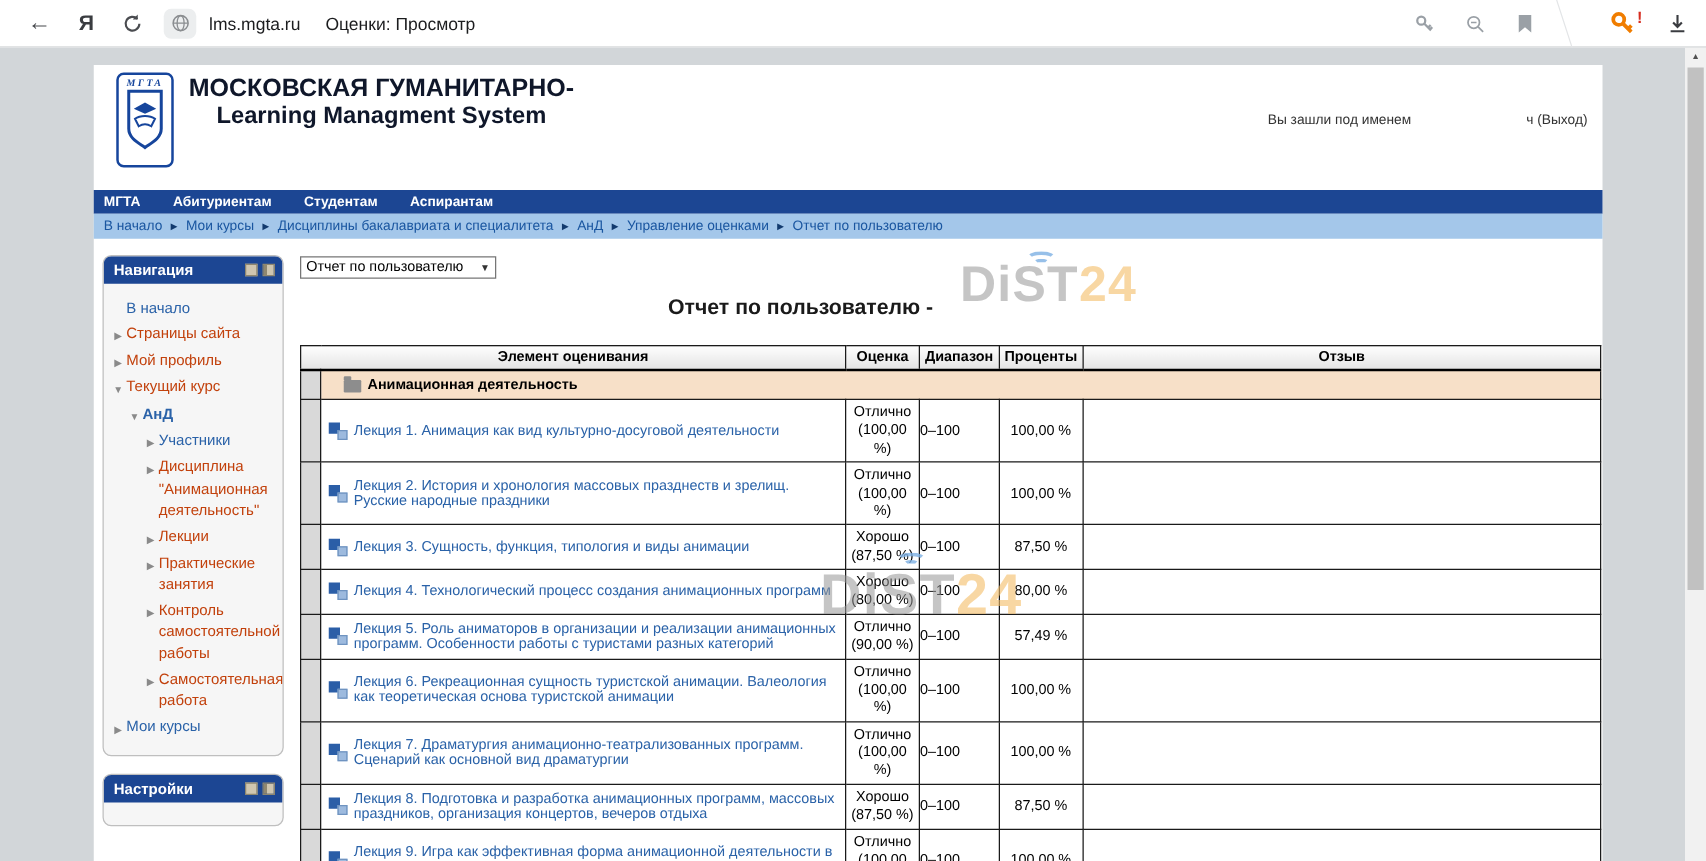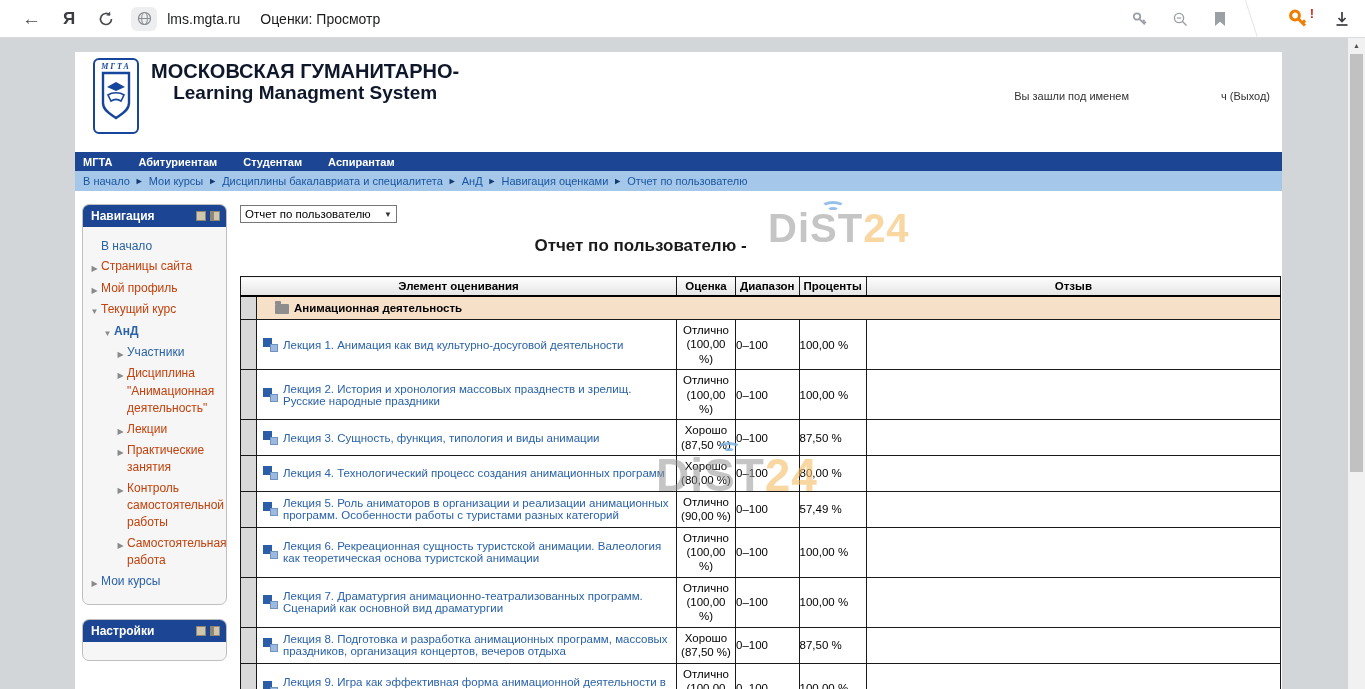--- a/index.html
+++ b/index.html
@@ -89,21 +89,21 @@
 
   
   table.grades { width:100%; border-collapse:collapse; font-size:11.5px; color:#000; position:relative; z-index:2; }
   table.grades th, table.grades td { border:1px solid #1a1a1a; }
   table.grades th { background:linear-gradient(#fdfdfd,#e4e4e4); font-weight:bold; padding:3px 4px; border-bottom:2px solid #000; }
   td.ind { width:16px; background:#d9d9d9; }
   td.name { width:420px; padding:5px 6px; }
   td.name a { color:#2a62a8; text-decoration:none; cursor:pointer; }
   td.grade { width:59px; text-align:center; padding:3px 2px; line-height:1.25; }
   td.range { width:55px; text-align:left; }
-  td.pct { width:60px; text-align:left; }
+  td.pct { width:60px; text-align:center; }
   td.fb { }
   tr.cat-row td.cat { background:#f7e0c8; font-weight:bold; padding:5px 18px; }
   .cell-flex { display:flex; align-items:center; gap:5px; }
 
   
   .folder-ic { flex:none; width:14px; height:10px; background:#8d8d8d; border-radius:1px; position:relative; margin-top:1px; }
   .folder-ic::before { content:""; position:absolute; top:-3px; left:0; width:6px; height:3px; background:#8d8d8d; border-radius:1px 1px 0 0; }
   .lesson-ic { flex:none; width:15px; height:14px; position:relative; }
   .lesson-ic i { position:absolute; display:block; }
   .lesson-ic .b1 { left:0; top:0; width:9px; height:9px; background:#2b5ea7; }
@@ -207,21 +207,21 @@
 
     <div class="breadcrumb">
       <span class="crumb">В начало</span>
       <span class="crumb-sep">►</span>
       <span class="crumb">Мои курсы</span>
       <span class="crumb-sep">►</span>
       <span class="crumb">Дисциплины бакалавриата и специалитета</span>
       <span class="crumb-sep">►</span>
       <span class="crumb">АнД</span>
       <span class="crumb-sep">►</span>
-      <span class="crumb">Навигация оценками</span>
+      <span class="crumb">Управление оценками</span>
       <span class="crumb-sep">►</span>
       <span class="crumb">Отчет по пользователю</span>
     </div>
 
     <div class="site-body">
 
       <div class="sidebar">
 
         <div class="block">
           <div class="block-header">

